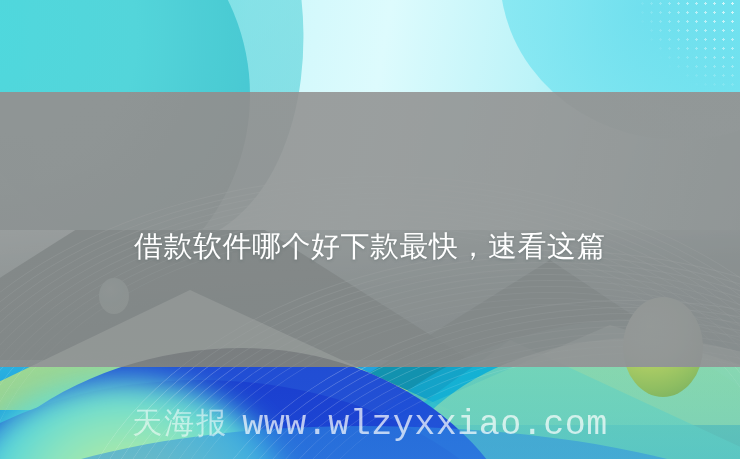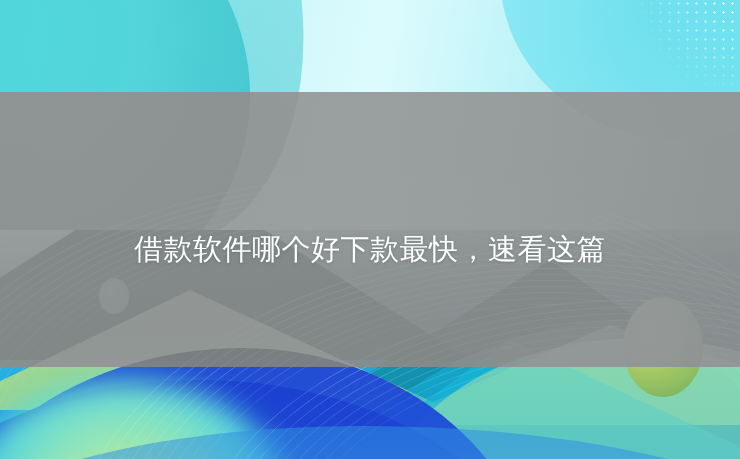--- a/index.html
+++ b/index.html
@@ -1,20 +1,20 @@
 <!DOCTYPE html>
 <html><head>
 <meta charset="utf-8">
 <style>
   html,body{margin:0;padding:0;background:#111;}
   #poster{
     position:relative;
     width:740px;height:459px;
     overflow:hidden;
-    font-family:Liberation Serif, serif;
+    font-family:Liberation Mono, monospace;
     background:#0f7fd4;
   }
 
   
   #sky{
     position:absolute;left:0;top:0;width:740px;height:250px;
     background:linear-gradient(100deg,#6fe3e6 0%,#9aeef0 14%,#cdf7fb 32%,#ddfbfd 50%,#bcf3f8 70%,#86e6ee 88%,#63dced 100%);
   }
   #skyblob{
     position:absolute;left:-180px;top:-120px;width:430px;height:430px;
@@ -238,14 +238,18 @@
   <div style="position:absolute;left:623px;top:297px;width:80px;height:100px;border-radius:50%;
               background:radial-gradient(circle at 34% 28%,#cbd96e 0%,#b3cf63 40%,#8fbd5f 72%,#6ea95e 100%);opacity:.97;"></div>
 
   <div id="midbandFallback"></div>
   <div id="midband"></div>
 
   <div id="title">
     <span class="ln">借款软件哪个好下款最快，速看这篇</span>
   </div>
 
+  <div id="watermark">
+    <span id="wmBrand">天海报</span>
+    <span id="wmUrl">www.wlzyxxiao.com</span>
+  </div>
 
 </div>
 
 </body></html>

